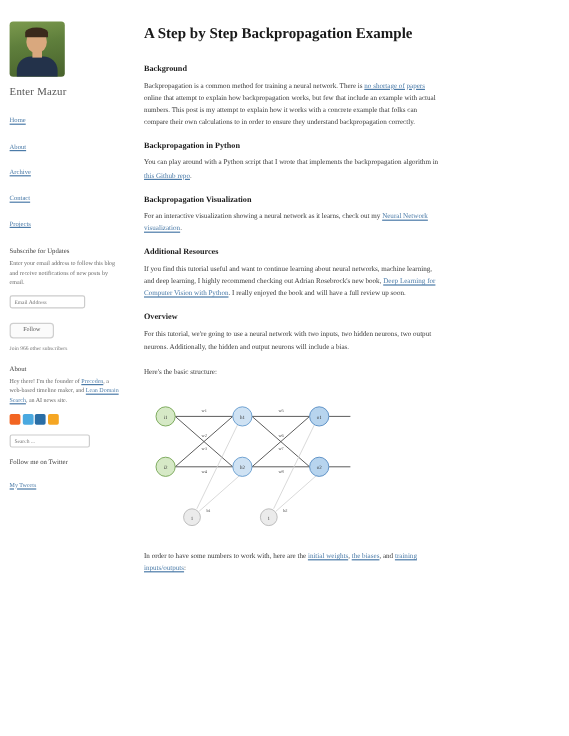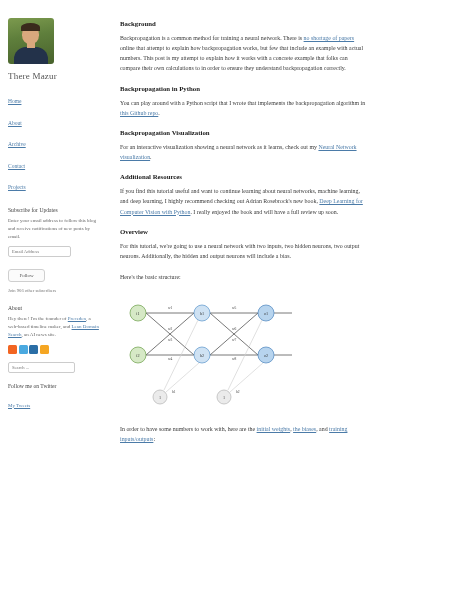--- a/index.html
+++ b/index.html
@@ -121,21 +121,21 @@
 
   <aside class="sidebar">
 
     <div class="avatar">
       <div class="body"></div>
       <div class="neck"></div>
       <div class="face"></div>
       <div class="hair"></div>
     </div>
 
-    <h1 class="site-title">There Mazur</h1>
+    <h1 class="site-title">Enter Mazur</h1>
 
     <ul class="navlist">
       <li><a>Home</a></li>
       <li><a>About</a></li>
       <li><a>Archive</a></li>
       <li><a>Contact</a></li>
       <li><a>Projects</a></li>
     </ul>
 
     <h3 class="side-h">Subscribe for Updates</h3>
@@ -158,20 +158,21 @@
     </div>
 
     <input class="search-input" type="text" placeholder="Search ..." style="">
 
     <h3 class="side-h">Follow me on Twitter</h3>
     <a class="twitter-link">My Tweets</a>
   </aside>
 
   <main class="main">
 
+    <h1 class="post-title">A Step by Step Backpropagation Example</h1>
 
     
     <h2 class="sec">Background</h2>
     <p class="body"><span>Backpropagation is a common method for training a neural network. There is </span><a>no shortage of papers</a><span> online that attempt to explain how backpropagation works, but few that include an example with actual numbers. This post is my attempt to explain how it works with a concrete example that folks can compare their own calculations to in order to ensure they understand backpropagation correctly.</span></p>
 
     
     <h2 class="sec">Backpropagation in Python</h2>
     <p class="body"><span>You can play around with a Python script that I wrote that implements the backpropagation algorithm in </span><a>this Github repo</a><span>.</span></p>
 
     

